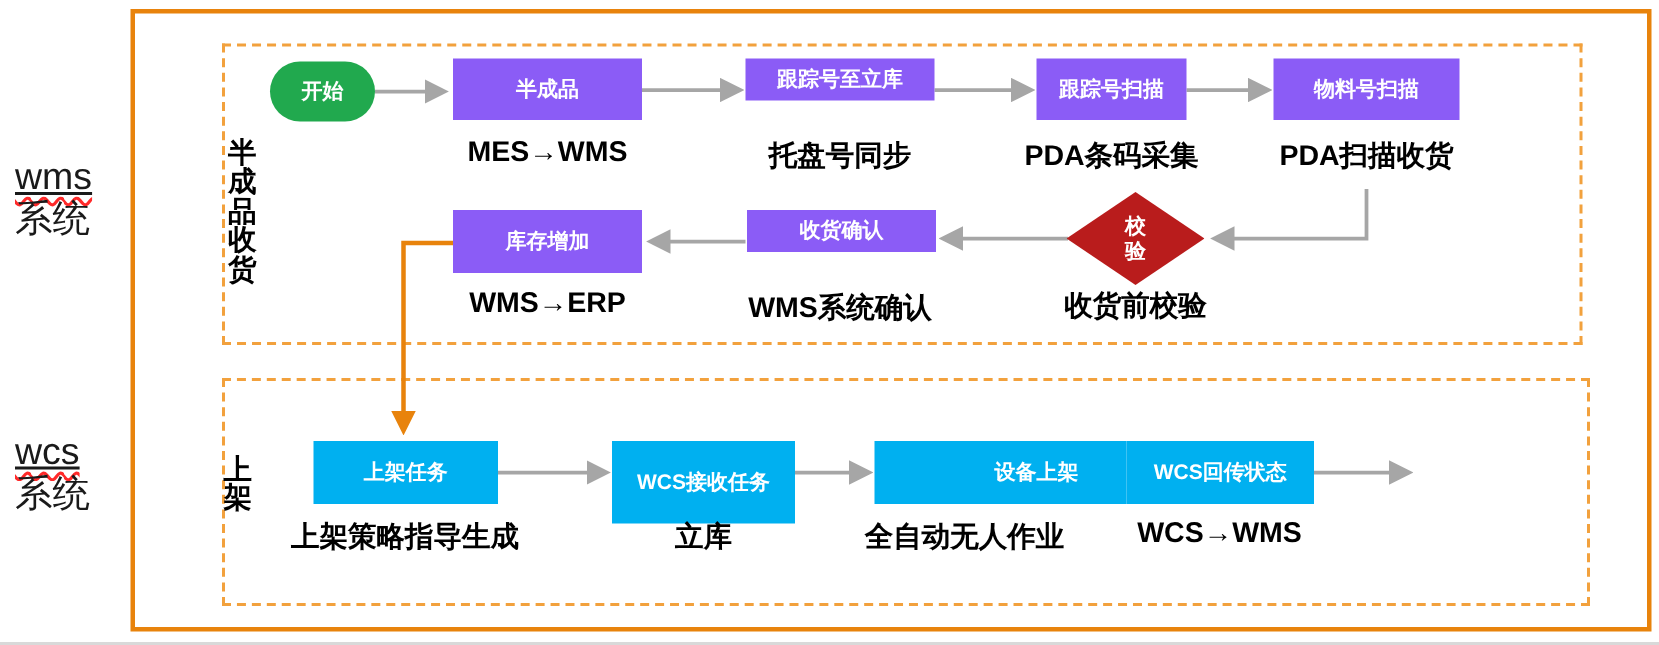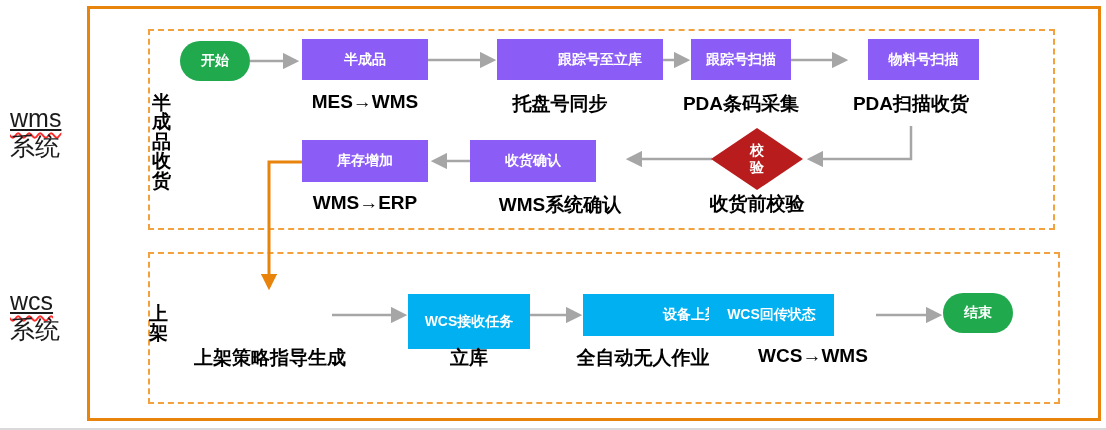--- a/index.html
+++ b/index.html
@@ -71,43 +71,43 @@
     <path d="M497,161 H434" stroke="#A6A6A6" stroke-width="2.5" fill="none" marker-end="url(#ah-gray)"></path>
     <path d="M302,162 H269 V287" stroke="#E8830C" stroke-width="3" fill="none" marker-end="url(#ah-orange)"></path>
     <path d="M332,315 H404" stroke="#A6A6A6" stroke-width="2.5" fill="none" marker-end="url(#ah-gray)"></path>
     <path d="M530,315 H579" stroke="#A6A6A6" stroke-width="2.5" fill="none" marker-end="url(#ah-gray)"></path>
     <path d="M703,315 H747" stroke="#A6A6A6" stroke-width="2.5" fill="none" marker-end="url(#ah-gray)"></path>
     <path d="M876,315 H939" stroke="#A6A6A6" stroke-width="2.5" fill="none" marker-end="url(#ah-gray)"></path>
   </svg>
 
   <div class="node terminal" style="left:180px;top:41px;width:70px;height:40px;">开始</div>
   <div class="node blue" style="left:302px;top:39px;width:126px;height:41px;">半成品</div>
-  <div class="node blue" style="left:497px;top:39px;width:126px;height:41px;padding-left:40px;">跟踪号至立库</div>
+  <div class="node blue" style="left:497px;top:39px;width:126px;height:28px;">跟踪号至立库</div>
   <div class="node blue" style="left:691px;top:39px;width:100px;height:41px;">跟踪号扫描</div>
-  <div class="node blue" style="left:849px;top:39px;width:111px;height:41px;margin-left:19px;">物料号扫描</div>
+  <div class="node blue" style="left:849px;top:39px;width:124px;height:41px;">物料号扫描</div>
 
   <div class="sub" style="left:275px;top:91px;">MES→WMS</div>
   <div class="sub" style="left:470px;top:91px;">托盘号同步</div>
   <div class="sub" style="left:651px;top:91px;">PDA条码采集</div>
   <div class="sub" style="left:821px;top:91px;">PDA扫描收货</div>
 
   <div class="node blue" style="left:302px;top:140px;width:126px;height:42px;">库存增加</div>
-  <div class="node blue" style="left:470px;top:140px;width:126px;height:42px;">收货确认</div>
+  <div class="node blue" style="left:498px;top:140px;width:126px;height:28px;">收货确认</div>
   <div class="node diamond" style="left:711px;top:128px;width:92px;height:62px;">
     <span class="diamond-text">校验</span>
   </div>
 
   <div class="sub" style="left:275px;top:192px;">WMS→ERP</div>
   <div class="sub" style="left:470px;top:192px;">WMS系统确认</div>
   <div class="sub" style="left:667px;top:191px;">收货前校验</div>
 
+  <div class="node cyan" style="left:209px;top:294px;width:123px;height:42px;">上架任务</div>
   <div class="node cyan" style="left:408px;top:294px;width:122px;height:55px;">WCS接收任务</div>
   <div class="node cyan" style="left:583px;top:294px;width:120px;height:42px;padding-left:48px;">设备上架</div>
-  <div class="node cyan" style="left:709px;top:294px;width:125px;height:42px;">WCS回传状态</div>
-  <div class="node terminal" style="left:943px;top:293px;width:70px;height:40px;">结束</div>
+  <div class="node cyan" style="left:751px;top:294px;width:125px;height:42px;">WCS回传状态</div>
 
   <div class="sub" style="left:180px;top:345px;">上架策略指导生成</div>
   <div class="sub" style="left:379px;top:345px;">立库</div>
   <div class="sub" style="left:553px;top:345px;">全自动无人作业</div>
   <div class="sub" style="left:723px;top:345px;">WCS→WMS</div>
 
   <div class="bottom-edge"></div>
 </div>
 
 </body></html>

